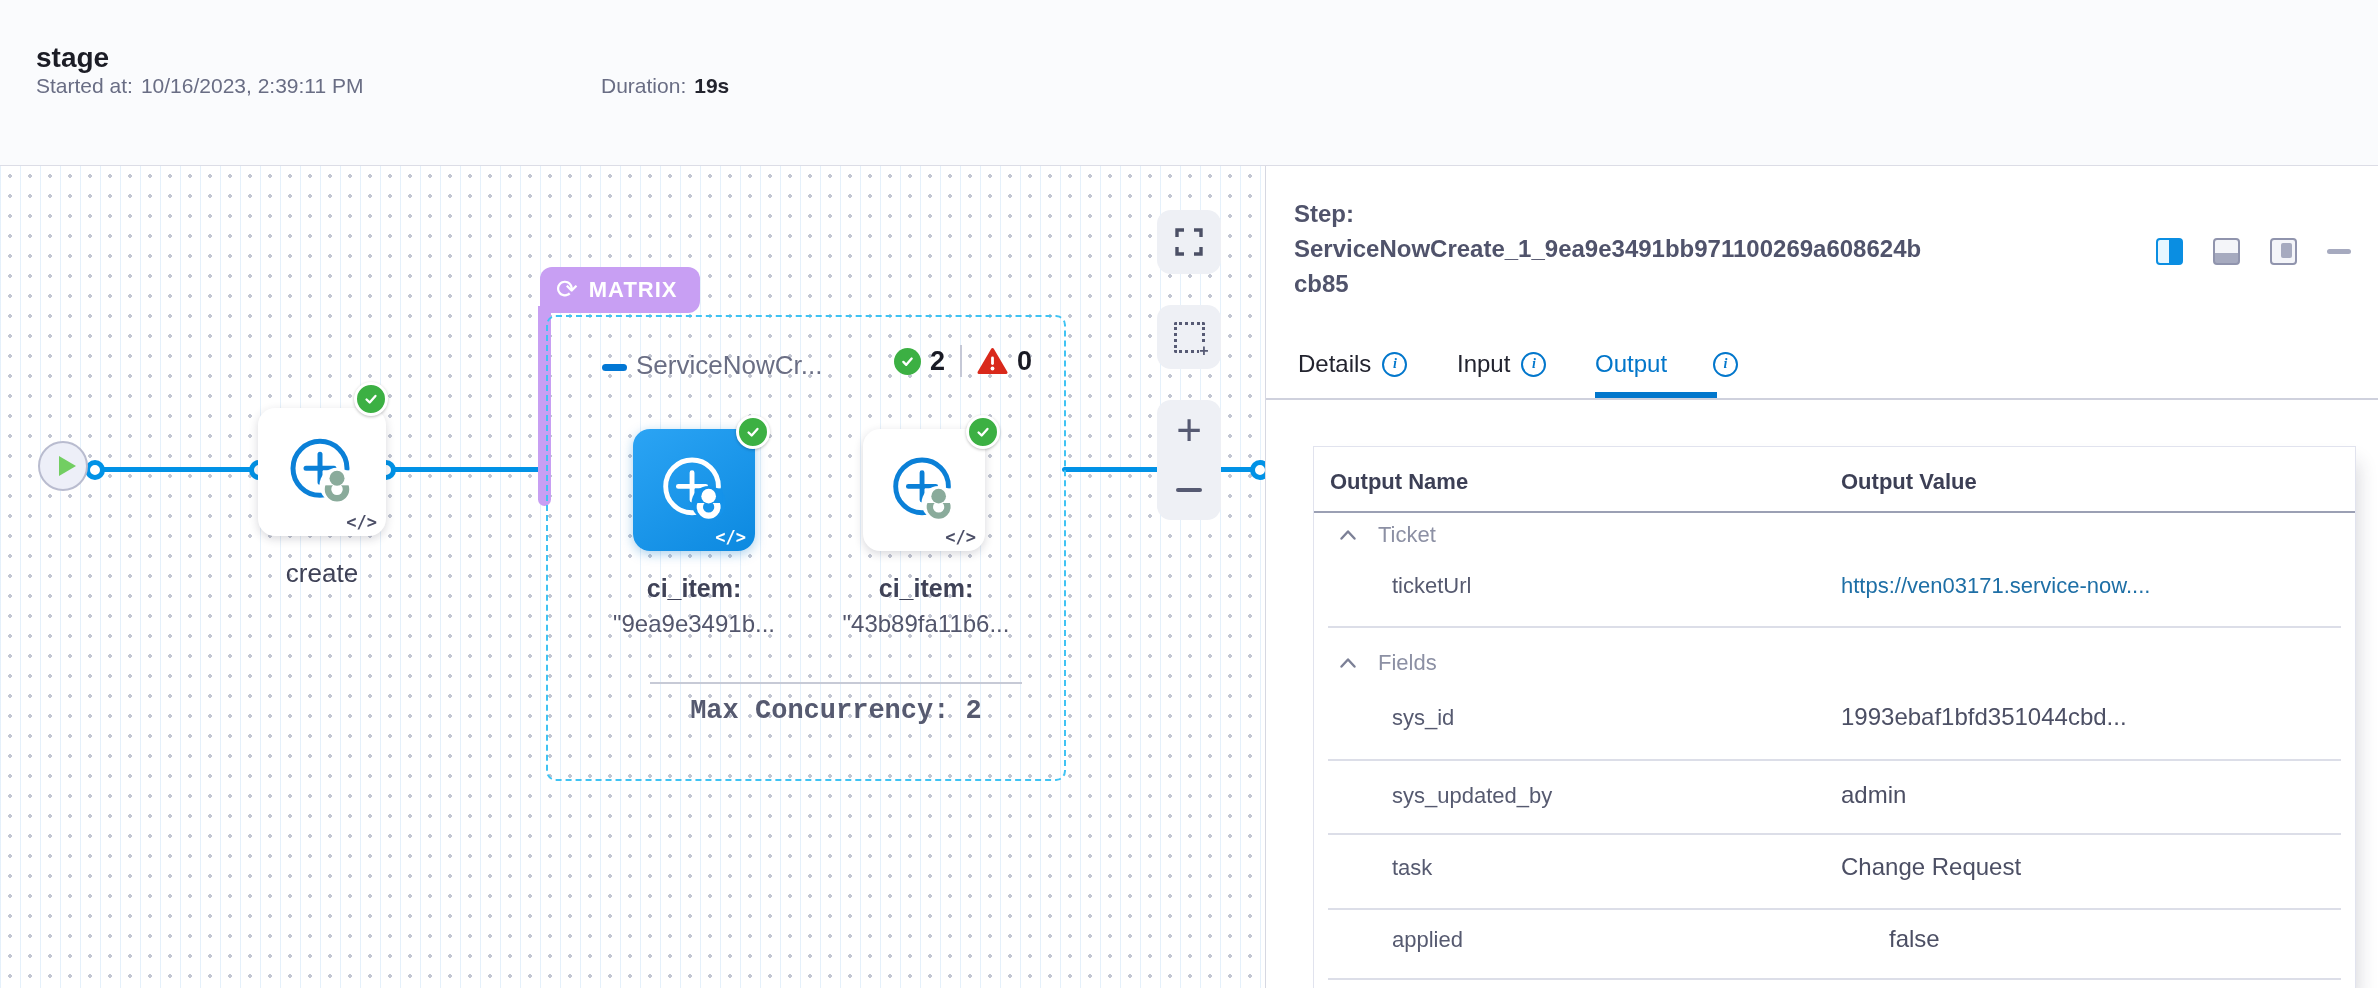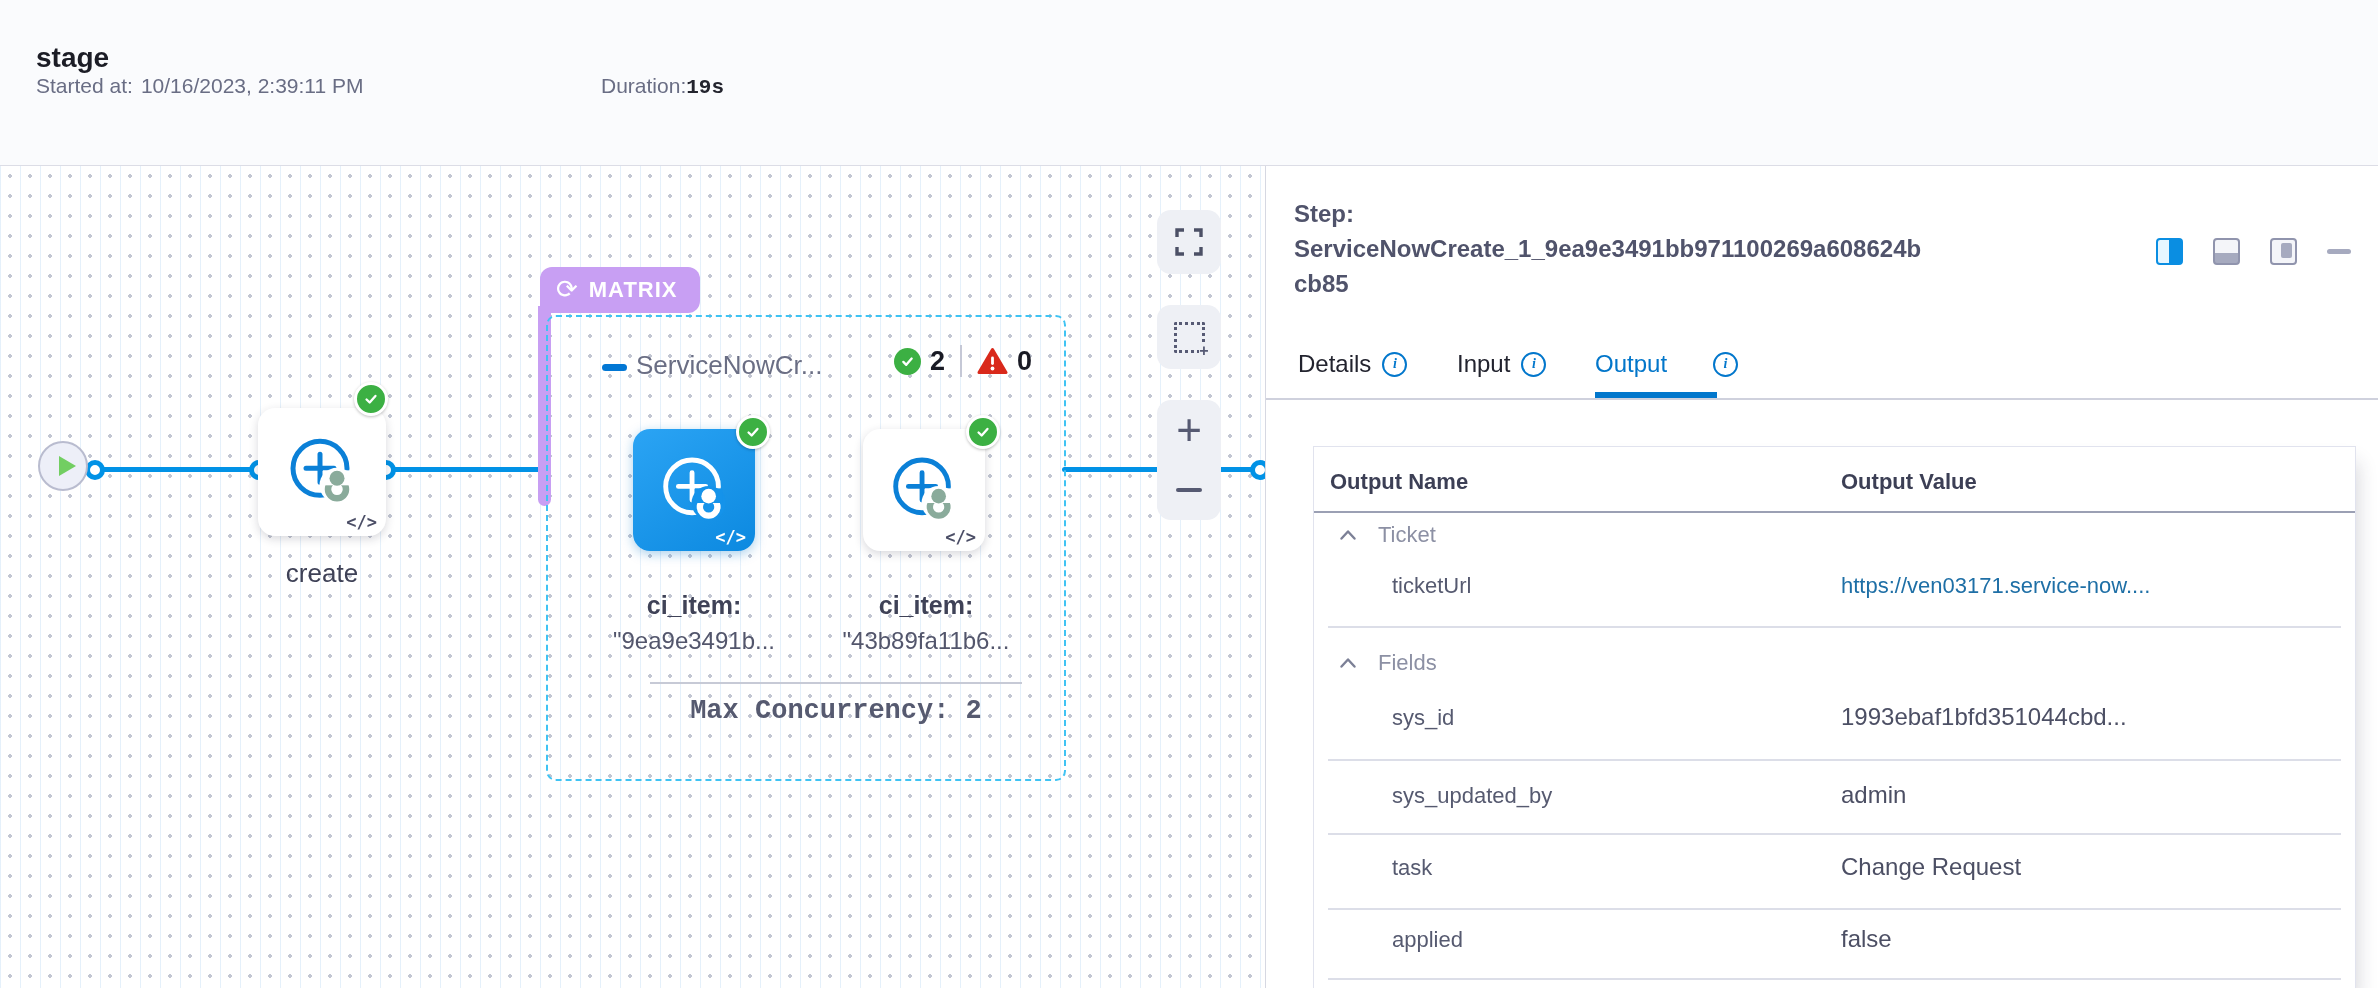--- a/index.html
+++ b/index.html
@@ -6,21 +6,21 @@
   .app{position:relative;width:2378px;height:988px;overflow:hidden;
        font-family:"Liberation Sans", sans-serif;color:#3f4257;}
 
   
   .header{position:absolute;left:0;top:0;width:2378px;height:166px;
           background:#fafbfd;border-bottom:1.5px solid #dcdde6;box-sizing:border-box;}
   .page-title{position:absolute;left:36px;top:26px;font-size:28px;font-weight:700;color:#1c1d26;margin-top:16px;}
   .sub-started{position:absolute;left:36px;top:74px;font-size:21px;color:#696d84;}
   .sub-started .val{margin-left:8px;}
   .sub-duration{position:absolute;left:601px;top:74px;font-size:21px;color:#696d84;}
-  .sub-duration .val{color:#23242e;font-weight:600;font-family:Liberation Mono, monospace;}
+  .sub-duration .val{margin-left:8px;color:#23242e;font-weight:600;}
 
   
   .canvas{position:absolute;left:0;top:166px;width:1266px;height:822px;overflow:hidden;
     border-right:1.5px solid #d6d8e2;box-sizing:border-box;background-color:#fff;
     background-image:
       linear-gradient(to right, rgba(170,208,240,.30) 1.5px, transparent 1.5px),
       radial-gradient(circle, #c2c6d2 1.7px, transparent 2px);
     background-size:20px 100%, 20px 20px;}
 
   .wire{position:absolute;height:5px;background:#0192e6;border-radius:3px;z-index:1;}
@@ -49,21 +49,21 @@
   .code-glyph.on-blue{color:#fff;}
 
   .check-badge{position:absolute;width:28px;height:28px;border-radius:50%;background:#3cb043;
                border:3px solid #fff;box-shadow:0 1px 3px rgba(0,0,0,.25);z-index:4;
                display:flex;align-items:center;justify-content:center;}
   .badge-create{left:96px;top:-26px;}
   .badge-mnode{left:103px;top:-14px;}
 
   .node-label{position:absolute;text-align:center;z-index:3;}
   .label-create{left:258px;top:392px;width:128px;font-size:26px;color:#3e4156;}
-  .mlabel{width:250px;font-weight:700;font-size:25px;color:#3f4257;line-height:36px;margin-top:17px;}
+  .mlabel{width:250px;font-weight:700;font-size:25px;color:#3f4257;line-height:36px;}
   .mlabel .val{display:block;font-weight:400;font-size:24px;color:#53566c;}
   .mlabel1{left:569px;top:404px;} .mlabel2{left:801px;top:404px;}
 
   
   .matrix-badge{position:absolute;left:540px;top:101px;height:46px;padding:0 22px 0 16px;
     background:#c89ff3;border-radius:12px 12px 12px 0;display:flex;align-items:center;gap:10px;
     color:#fff;font-weight:700;font-size:22px;letter-spacing:1px;z-index:3;}
   .loop-glyph{font-size:26px;font-weight:400;line-height:1;transform:translateY(-1px);}
   .matrix-strip{position:absolute;left:538px;top:140px;width:13px;height:200px;
                 background:#c89ff3;border-radius:0 0 8px 8px;z-index:2;}
@@ -329,17 +329,17 @@
 
       <div class="row-name" style="top:336px;">sys_updated_by</div>
       <div class="row-value" style="top:334px;text-align:center;">admin</div>
       <div class="row-divider" style="top:386px;"></div>
 
       <div class="row-name" style="top:408px;">task</div>
       <div class="row-value" style="top:406px;">Change Request</div>
       <div class="row-divider" style="top:461px;"></div>
 
       <div class="row-name" style="top:480px;">applied</div>
-      <div class="row-value" style="top:478px;">false</div>
+      <div class="row-value" style="top:478px;margin-left:48px;">false</div>
       <div class="row-divider" style="top:531px;"></div>
     </div>
   </div>
 </div>
 
 </body></html>

